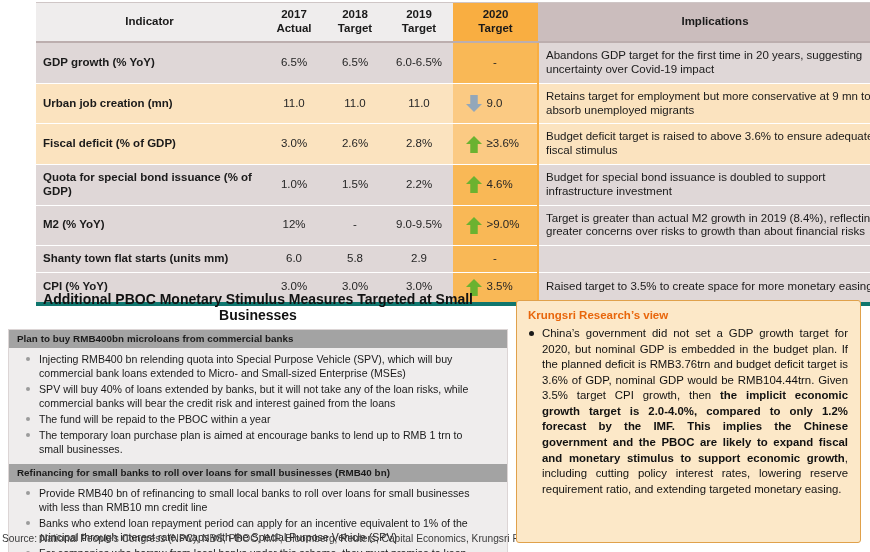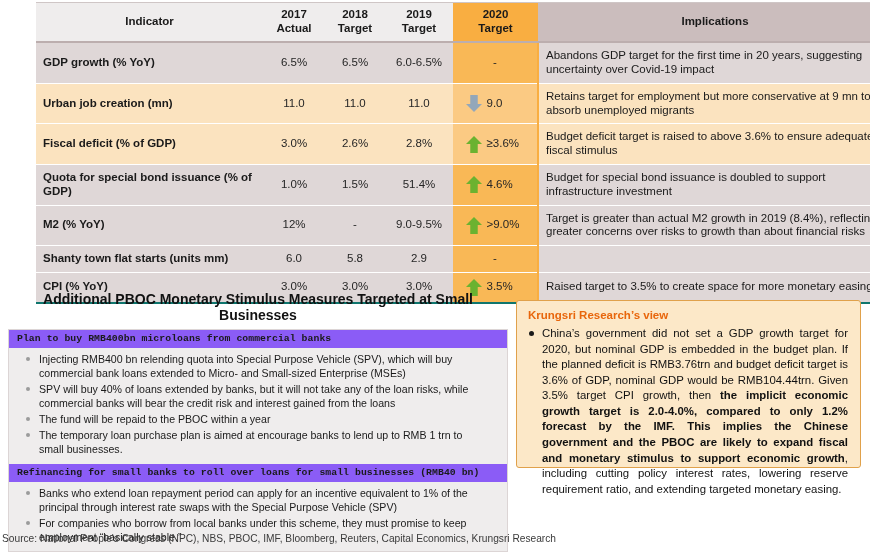--- a/index.html
+++ b/index.html
@@ -81,21 +81,21 @@
     text-align: center;
     font-size: 11.5px;
     color: #262626;
   }
   td.col-imp {
     text-align: left;
     font-size: 11.5px;
     background: #DFD7D7;
     border-left: 2px solid #F9AE41;
   }
-  table.ind-table tbody tr:last-child td { border-bottom: 2px solid #0f766e; }
+  table.ind-table tbody tr:last-child td { border-bottom: 4px solid #0f766e; }
 
   .tgt-cell {
     display: flex;
     align-items: center;
     justify-content: center;
     gap: 5px;
   }
   .tgt-cell .tval { min-width: 38px; text-align: left; }
   .tgt-cell.no-arrow { justify-content: center; }
   .tgt-cell.no-arrow .tval { min-width: 0; text-align: center; }
@@ -113,27 +113,26 @@
     font-weight: bold;
     font-size: 14px;
     color: #111;
     padding: 3px 0 6px;
   }
   .stim-box {
     border: 1px solid #DCD5D5;
     background: #EFEDED;
   }
   .stim-header {
-    background: #8b5cf6;
+    background: #a3a3a3;
     color: #1a1a1a;
     font-weight: bold;
     font-size: 9.8px;
     padding: 3px 8px 4px;
     letter-spacing: 0.05px;
-    font-family: Liberation Mono, monospace;
   }
   ul.stim-list {
     list-style: none;
     margin: 0;
     padding: 4px 18px 5px 8px;
   }
   ul.stim-list li {
     position: relative;
     padding-left: 22px;
     margin: 0 0 2px 0;
@@ -161,21 +160,21 @@
     color: #3a3a3a;
     text-align: center;
   }
 
   
   #view-panel {
     position: absolute;
     left: 516px;
     top: 300px;
     width: 345px;
-    height: 168px;
+    height: 243px;
     background: #FCE8C8;
     border: 1px solid #E0A14B;
     border-radius: 3px;
     box-sizing: border-box;
     padding: 8px 12px 0 11px;
   }
   #view-title {
     color: #E8660C;
     font-weight: bold;
     font-size: 11.5px;
@@ -281,21 +280,21 @@
               </svg>
               <span class="tval">≥3.6%</span>
             </span>
           </td>
           <td class="col-imp">Budget deficit target is raised to above 3.6% to ensure adequate fiscal stimulus</td>
         </tr>
         <tr class="stripe-a">
           <td class="col-ind">Quota for special bond issuance (% of GDP)</td>
           <td class="col-num">1.0%</td>
           <td class="col-num">1.5%</td>
-          <td class="col-num">51.4%</td>
+          <td class="col-num">2.2%</td>
           <td class="col-2020">
             <span class="tgt-cell">
               <svg class="arrow-svg" width="16" height="17" viewBox="0 0 18 19">
                 <path d="M9 0 L18 9 L13.2 9 L13.2 19 L4.8 19 L4.8 9 L0 9 Z" fill="#6BB230"></path>
               </svg>
               <span class="tval">4.6%</span>
             </span>
           </td>
           <td class="col-imp">Budget for special bond issuance is doubled to support infrastructure investment</td>
         </tr>
@@ -350,20 +349,21 @@
   <div class="stim-box" id="stim-box">
       <div class="stim-header">Plan to buy RMB400bn microloans from commercial banks</div>
       <ul class="stim-list">
         <li>Injecting RMB400 bn relending quota into Special Purpose Vehicle (SPV), which will buy commercial bank loans extended to Micro- and Small-sized Enterprise (MSEs)</li>
         <li>SPV will buy 40% of loans extended by banks, but it will not take any of the loan risks, while commercial banks will bear the credit risk and interest gained from the loans</li>
         <li>The fund will be repaid to the PBOC within a year</li>
         <li>The temporary loan purchase plan is aimed at encourage banks to lend up to RMB 1 trn to small businesses.</li>
       </ul>
       <div class="stim-header">Refinancing for small banks to roll over loans for small businesses (RMB40 bn)</div>
       <ul class="stim-list">
+        <li>Provide RMB40 bn of refinancing to small local banks to roll over loans for small businesses with less than RMB10 mn credit line</li>
         <li>Banks who extend loan repayment period can apply for an incentive equivalent to 1% of the principal through interest rate swaps with the Special Purpose Vehicle (SPV)</li>
         <li>For companies who borrow from local banks under this scheme, they must promise to keep employment “basically stable.”</li>
       </ul>
     </div>
 </div>
 
 <div id="source-line">Source: National People's Congress (NPC), NBS, PBOC, IMF, Bloomberg, Reuters, Capital Economics, Krungsri Research</div>
 
 <div id="view-panel">
   <div id="view-title" style="color: rgb(232, 102, 12);">Krungsri Research’s view</div>

